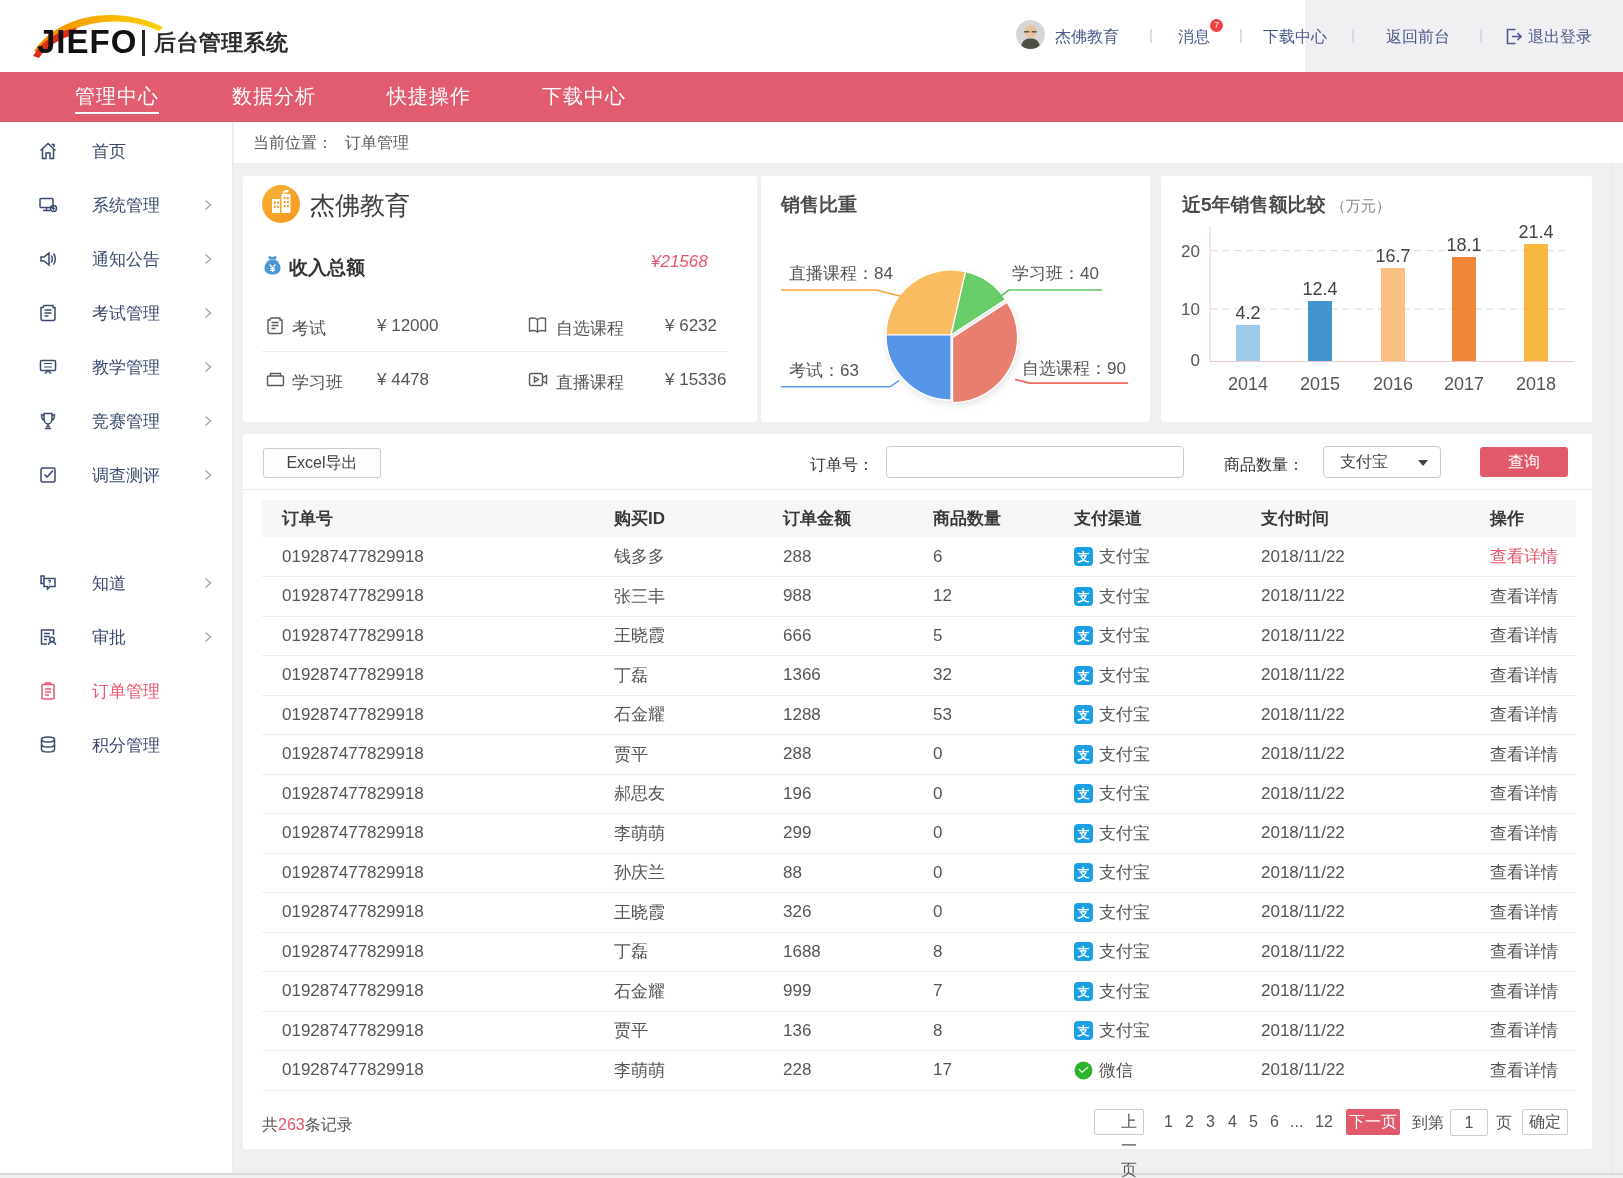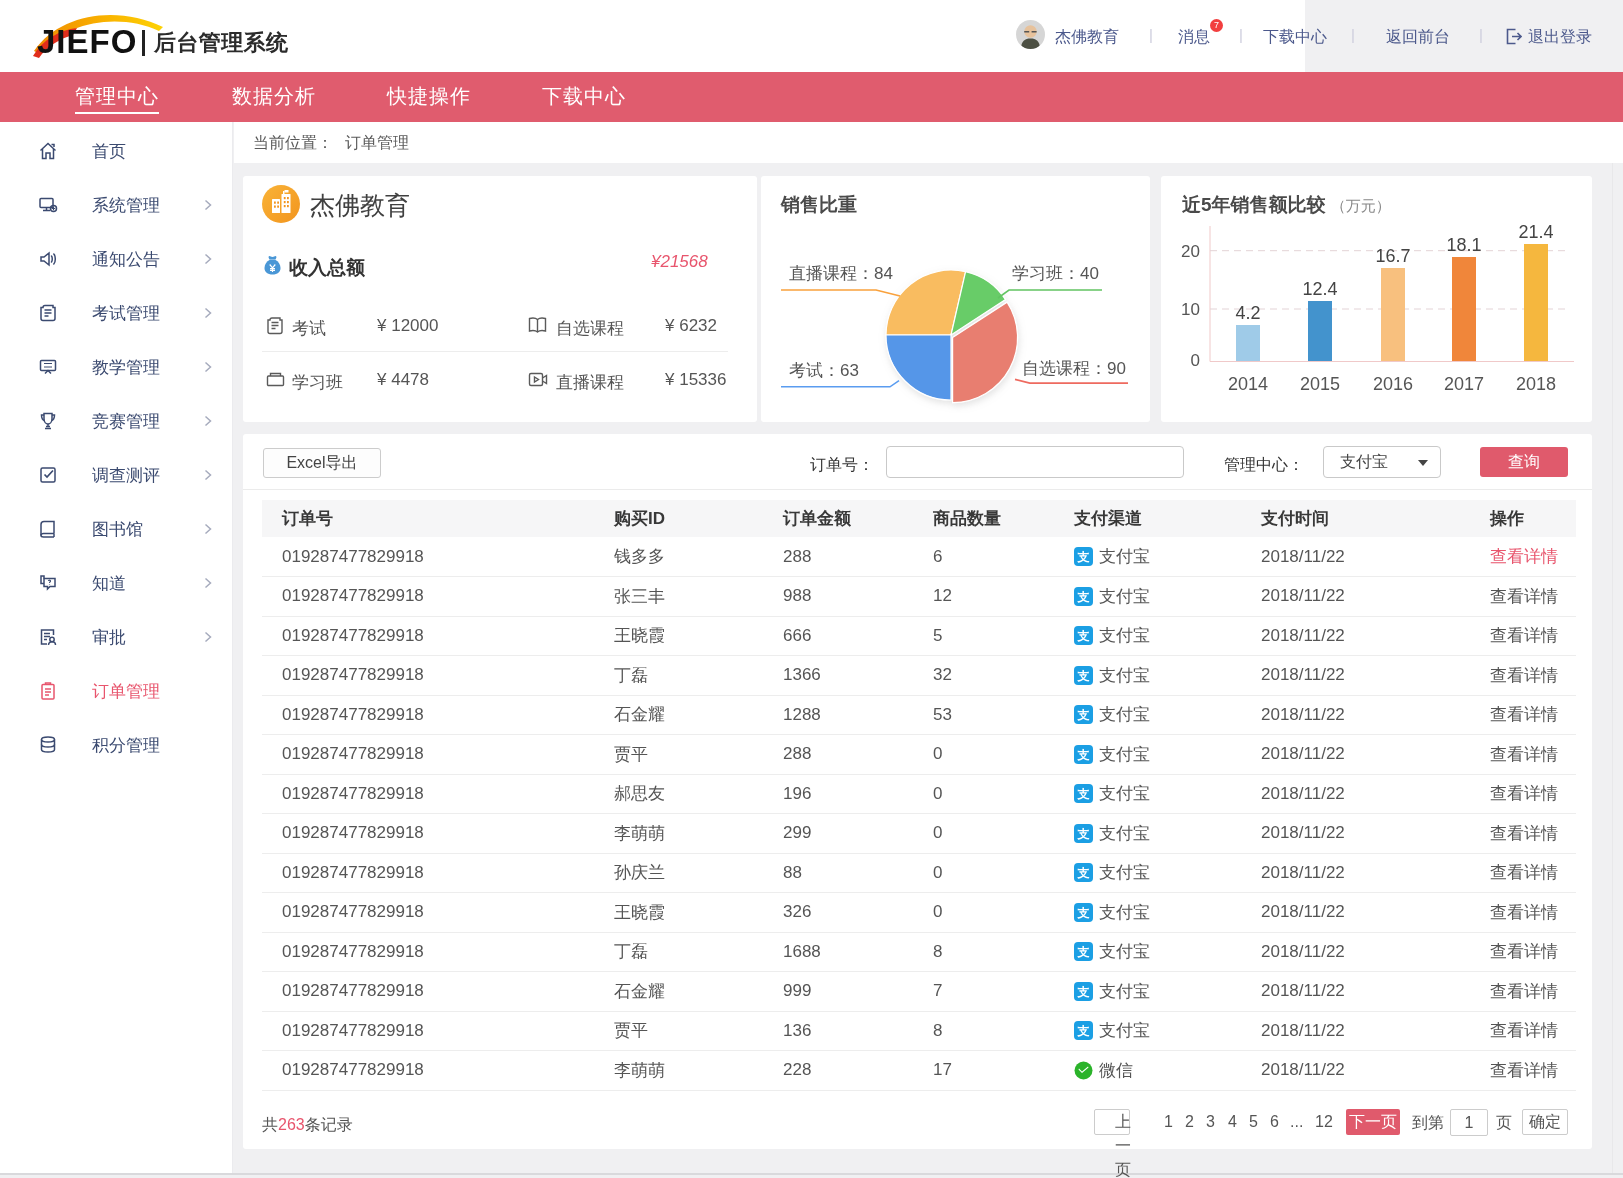--- a/index.html
+++ b/index.html
@@ -188,31 +188,20 @@
     <svg class="ar" width="10" height="12" viewBox="0 0 10 12" fill="none" stroke="#a6abbd" stroke-width="1.5">
         <path d="M2.5 1.5 L7.5 6 L2.5 10.5"></path>
       </svg>
   </div>
   <div class="mi" style="top:326px;">
     <svg class="ic" width="20" height="20" viewBox="0 0 20 20" fill="none" stroke="#3b4a70" stroke-width="1.5">
         <rect x="3" y="3" width="14" height="14" rx="1.5"></rect>
         <path d="M6.5 9.5 L9 12 L15 5.5" stroke-width="1.7"></path>
       </svg>
     <span class="lbl">调查测评</span>
-    <svg class="ar" width="10" height="12" viewBox="0 0 10 12" fill="none" stroke="#a6abbd" stroke-width="1.5">
-        <path d="M2.5 1.5 L7.5 6 L2.5 10.5"></path>
-      </svg>
-  </div>
-  <div class="mi" style="top:380px;">
-    <svg class="ic" width="20" height="20" viewBox="0 0 20 20" fill="none" stroke="#3b4a70" stroke-width="1.5">
-        <path d="M16 14.5 H5.5 C4.1 14.5 3 15.2 3 16.5 C3 17.8 4.1 18 5.5 18 H16"></path>
-        <path d="M16 14.5 V2.5 H6 C4.3 2.5 3 3.8 3 5.5 V16.5"></path>
-        <path d="M16 18 V14.5"></path>
-      </svg>
-    <span class="lbl">图书馆</span>
     <svg class="ar" width="10" height="12" viewBox="0 0 10 12" fill="none" stroke="#a6abbd" stroke-width="1.5">
         <path d="M2.5 1.5 L7.5 6 L2.5 10.5"></path>
       </svg>
   </div>
   <div class="mi" style="top:434px;">
     <svg class="ic" width="20" height="20" viewBox="0 0 20 20" fill="none" stroke="#3b4a70" stroke-width="1.5">
         <path d="M6 5.5 H17 V13.5 H12 L9.5 16 V13.5 H6 Z"></path>
         <path d="M6 5.5 V3 H3 V10.5 H6"></path>
         <path d="M10.5 8 C10.5 6.8 12.5 6.8 12.5 8 C12.5 9 11.5 8.8 11.5 10 M11.5 11.2 v0.6" stroke-width="1.2"></path>
       </svg>
@@ -366,21 +355,21 @@
   <text x="158" y="214" font-size="18" fill="#555" text-anchor="middle">2015</text>
   <text x="231" y="214" font-size="18" fill="#555" text-anchor="middle">2016</text>
   <text x="302" y="214" font-size="18" fill="#555" text-anchor="middle">2017</text>
   <text x="374" y="214" font-size="18" fill="#555" text-anchor="middle">2018</text>
 </svg>
 
 <div class="card" id="tcard"></div>
 <div id="btn-excel">Excel导出</div>
 <div id="f-lab1">订单号：</div>
 <div id="f-inp"></div>
-<div id="f-lab2">管理中心：</div>
+<div id="f-lab2">商品数量：</div>
 <div id="f-sel">支付宝<span class="car"></span></div>
 <div id="btn-q">查询</div>
 <div id="fdiv"></div>
 
 <table id="tbl">
   <colgroup>
       <col style="width:332px">
       <col style="width:169px">
       <col style="width:150px">
       <col style="width:141px">
@@ -566,21 +555,21 @@
             <path d="M5 7.5 L8 10.5 L14 5.5 L14.5 6.5 L8 12 L4.5 8.5 Z" fill="#fff"></path>
           </svg>微信</td>
         <td>2018/11/22</td>
         <td>查看详情</td>
       </tr>
   </tbody>
 </table>
 
 <div id="pg">
   <div class="rec">共<b>263</b>条记录</div>
-  <div class="pbtn" style="left:841px; width:36px;padding-left:20px;">上一页</div>
+  <div class="pbtn" style="left:841px; width:50px;padding-left:20px;">上一页</div>
   <span class="num" style="left:911px;">1</span>
   <span class="num" style="left:932px;">2</span>
   <span class="num" style="left:953px;">3</span>
   <span class="num" style="left:975px;">4</span>
   <span class="num" style="left:996px;">5</span>
   <span class="num" style="left:1017px;">6</span>
   <span class="num" style="left:1037px;">...</span>
   <span class="num" style="left:1062px;">12</span>
   <div id="pg-next">下一页</div>
   <span class="num" style="left:1159px;">到第</span>

